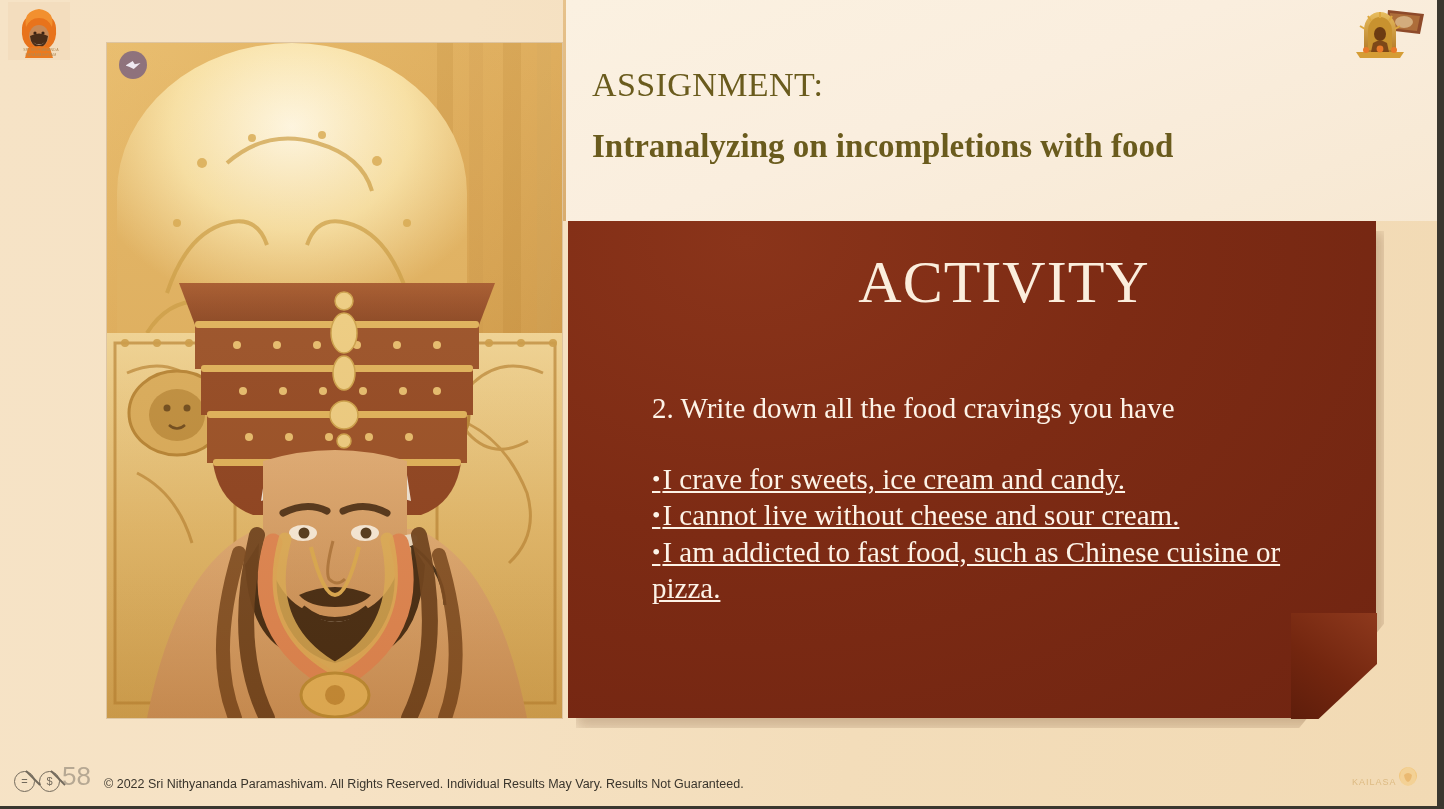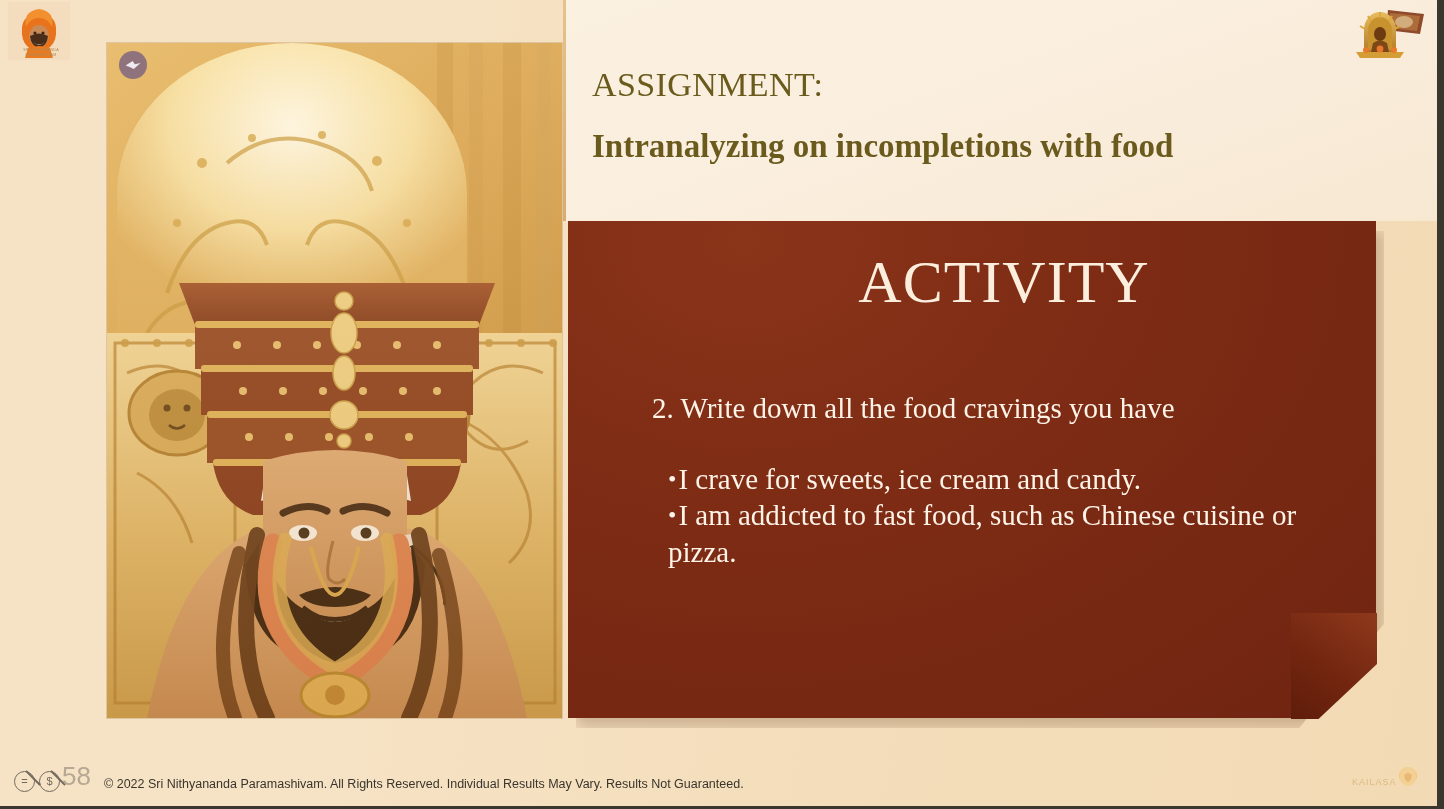--- a/index.html
+++ b/index.html
@@ -134,21 +134,21 @@
   .activity-body {
     position: absolute;
     left: 652px; top: 390px;
     width: 700px;
     color: #fdf3e7;
     font-size: 29px;
     line-height: 1.26;
     z-index: 12;
   }
   .activity-prompt { margin: 0 0 34px 0; }
-  .bullet-list { margin: 16px; padding: 0; list-style: none; }
+  .bullet-list { margin: 0; padding: 0; list-style: none; text-decoration: underline; }
   .bullet-list li { margin: 0; }
   .bullet-list li::before {
     content: "\2022";
     margin-right: 2px;
     font-size: 24px;
     vertical-align: 2px;
   }
 
   
   .footer {
@@ -457,20 +457,21 @@
   <div class="activity-card-shadow"></div>
   <div class="activity-card"></div>
   <div class="activity-fold"></div>
 
   <div class="activity-heading">ACTIVITY</div>
 
   <div class="activity-body">
     <p class="activity-prompt">2. Write down all the food cravings you have</p>
     <ul class="bullet-list">
       <li>I crave for sweets, ice cream and candy.</li>
+      <li>I cannot live without cheese and sour cream.</li>
       <li>I am addicted to fast food, such as Chinese cuisine or pizza.</li>
     </ul>
   </div>
 
   <div class="logo-tl">
     <svg width="62" height="58" viewBox="0 0 62 58" xmlns="http://www.w3.org/2000/svg" aria-hidden="true">
       <rect width="62" height="58" fill="#f3ddbe"></rect>
       <g>
         <path d="M31 12 q16 0 17 14 q1 12 -5 18 q-6 6 -12 6 q-6 0 -12 -6 q-6 -6 -5 -18 q1 -14 17 -14 z" fill="#e8731c"></path>
         <path d="M18 25 q-3 -16 13 -18 q16 2 13 18 q-4 -9 -13 -9 q-9 0 -13 9 z" fill="#f2902f"></path>

